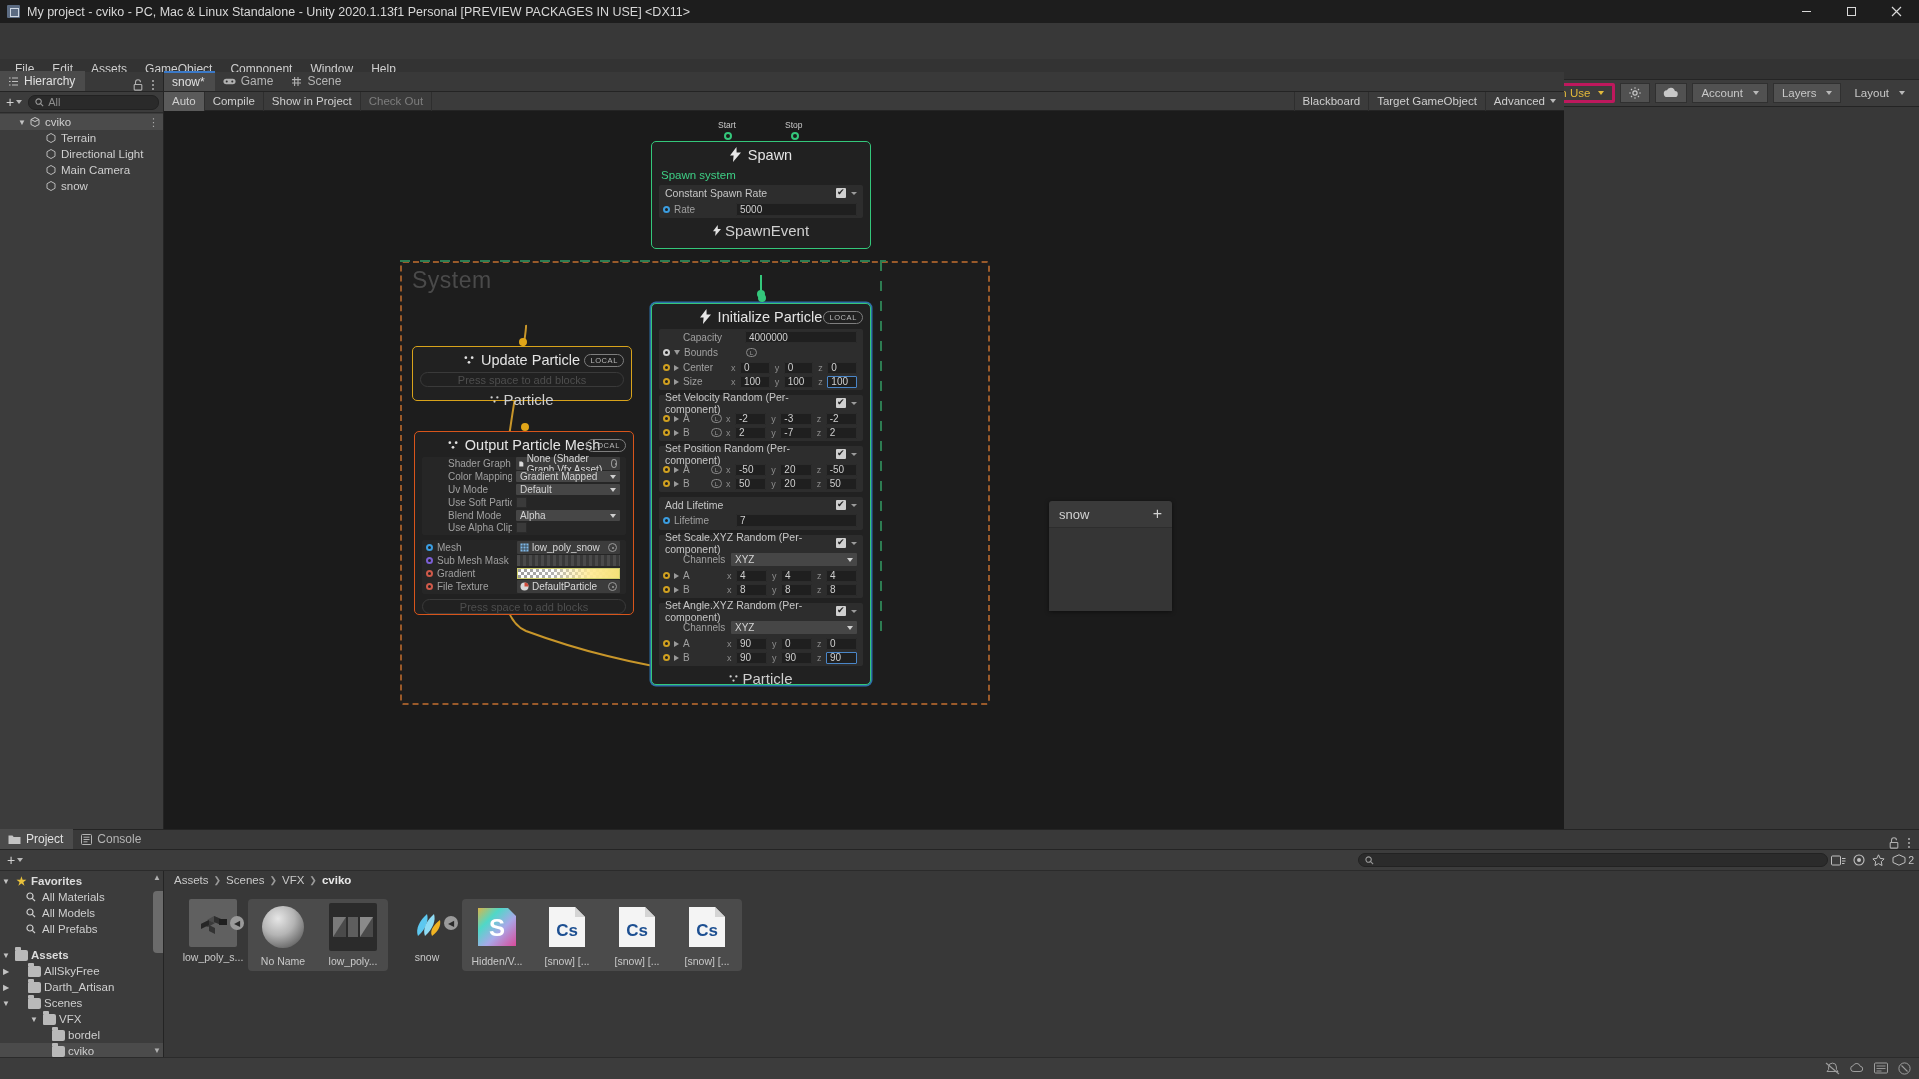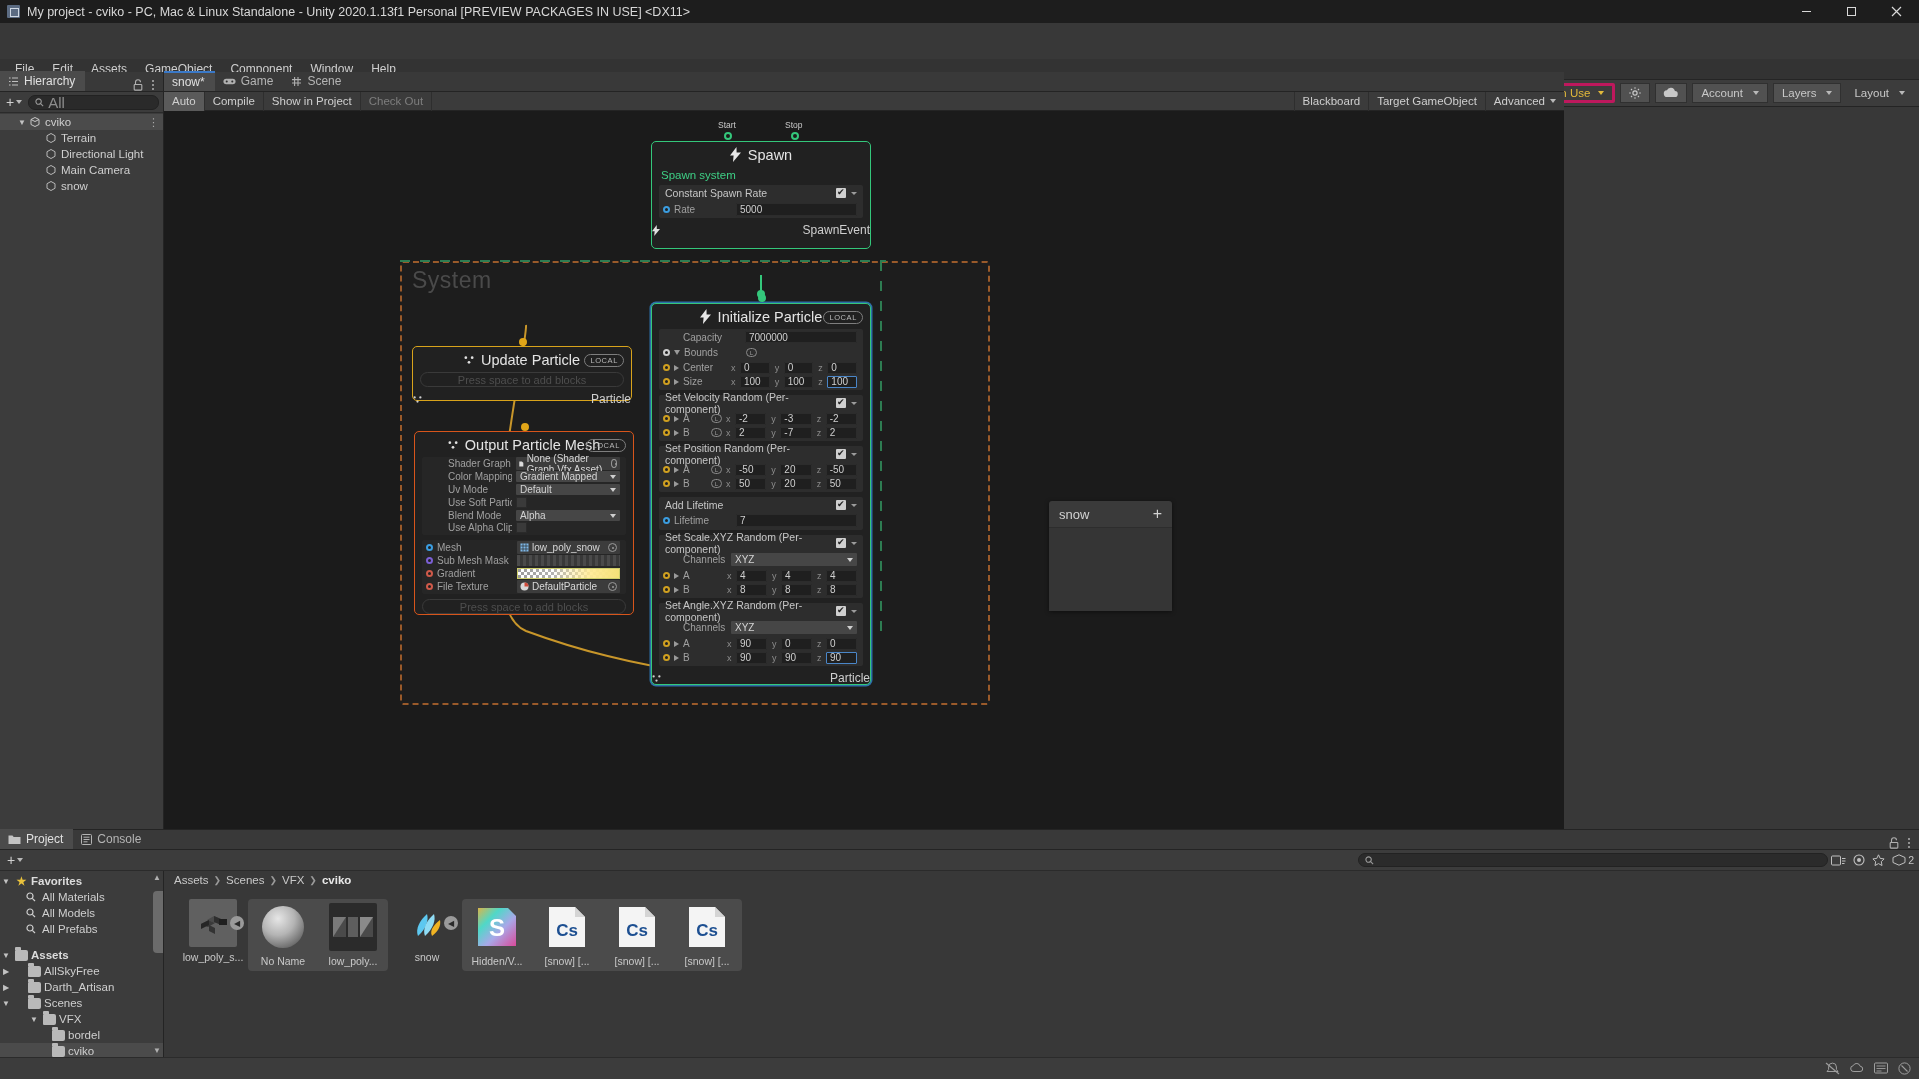--- a/index.html
+++ b/index.html
@@ -88,21 +88,21 @@
   .ptab.active { background: #4b4b4b; color: #e0e0e0; }
   .ptab.activeblue { background: #4b4b4b; color: #e0e0e0; border-top: 2px solid #3a79c8; }
   .tab-right-icons { margin-left: auto; display: flex; align-items: center; gap: 8px; padding-right: 8px; color: #b0b0b0; }
 
   
   #hierarchy { left: 0; top: 0; width: 164px; bottom: 0; background: #383838; border-right: 1px solid #242424;}
   .hier-toolbar { height: 21px; background: #3c3c3c; display: flex; align-items: center; padding: 0 4px; gap: 4px; border-bottom:1px solid #2b2b2b;}
   .plusbtn { display: flex; align-items: center; gap: 2px; color: #d0d0d0; font-size: 14px; padding: 0 2px; }
   .hsearch {
     flex: 1; height: 15px; background: #2a2a2a; border-radius: 7px; display: flex; align-items: center;
-    padding: 0 6px; gap: 4px; color: #8d8d8d; font-size: 15px; border: 1px solid #222;
+    padding: 0 6px; gap: 4px; color: #8d8d8d; font-size: 11px; border: 1px solid #222;
   }
   .hier-list { background: #3c3c3c; height: calc(100% - 41px); padding-top: 1px; }
   .hrow { height: 16px; display: flex; align-items: center; font-size: 11.5px; color: #cfcfcf; padding-right: 4px; }
   .hrow.selected { background: #4b4b4b; }
   .hrow .tri { width: 12px; display: flex; justify-content: center; color: #c2c2c2; font-size: 8px; }
   .hrow .gicon { width: 13px; height: 13px; margin-right: 4px; display:flex; align-items:center; justify-content:center; }
   .hrow .dots { margin-left: auto; color: #aaa; font-size: 11px; letter-spacing: 0; }
 
   
   #vfxpanel { left: 164px; top: 0; right: 355px; bottom: 0; background: #1c1c1c; }
@@ -186,22 +186,22 @@
     flex: 1; height: 11px; border: 1px solid #cfcf6a;
     background:
       linear-gradient(90deg, rgba(255,255,255,0) 0%, rgba(255,255,255,.25) 35%, rgba(255,235,150,.95) 72%, rgba(245,225,120,1) 100%),
       repeating-conic-gradient(#ffffff 0% 25%, #9a9a9a 0% 50%) 0 0/6px 6px;
   }
   .addblocks {
     margin: 0 7px 5px; height: 15px; border: 1px solid #3a3a3a; border-radius: 8px;
     display: flex; align-items: center; justify-content: center; color: #4e4e4e; font-size: 11px;
   }
   .nfoot {
-    height: 14px; display: flex; align-items: center; justify-content: space-between; gap: 4px;
-    font-size: 12px; color: #cfcfcf;
+    height: 14px; display: flex; align-items: center; justify-content: center; gap: 4px;
+    font-size: 15px; color: #cfcfcf;
   }
   .port-label { position: absolute; font-size: 8.5px; color: #c9c9c9; }
   .port {
     position: absolute; width: 8px; height: 8px; border-radius: 50%; border: 2px solid #34c77b; background: #1b1b1b;
   }
   .port.fill { background: #34c77b; }
   .port.yel { border-color: #e0a518; background: #e0a518; }
 
   
   .node.spawn { border: 1.5px solid #34c77b; }
@@ -614,21 +614,21 @@
             <svg width="11" height="15" viewBox="0 0 11 15">
                 <path d="M6.5 0L0 8.6h3.6L3 15 11 5.6H6.6z" fill="#e8e8e8"></path>
               </svg>
             <span>Initialize Particle</span>
             <span class="badge-local">LOCAL</span>
           </div>
 
           <div class="block">
             <div class="prow" style="height:16px;padding-left:10px">
               <span class="plabel wide" style="padding-left:14px">Capacity</span>
-              <span class="field">7000000</span>
+              <span class="field">4000000</span>
             </div>
             <div class="prow">
               <span class="dot" style="border-color:#cfcfcf"></span>
               <span class="tri-d"></span>
               <span class="plabel">Bounds</span>
               <span class="lbadge">L</span>
             </div>
             <div class="prow">
               <span class="dot y"></span>
               <span class="tri-r"></span>

